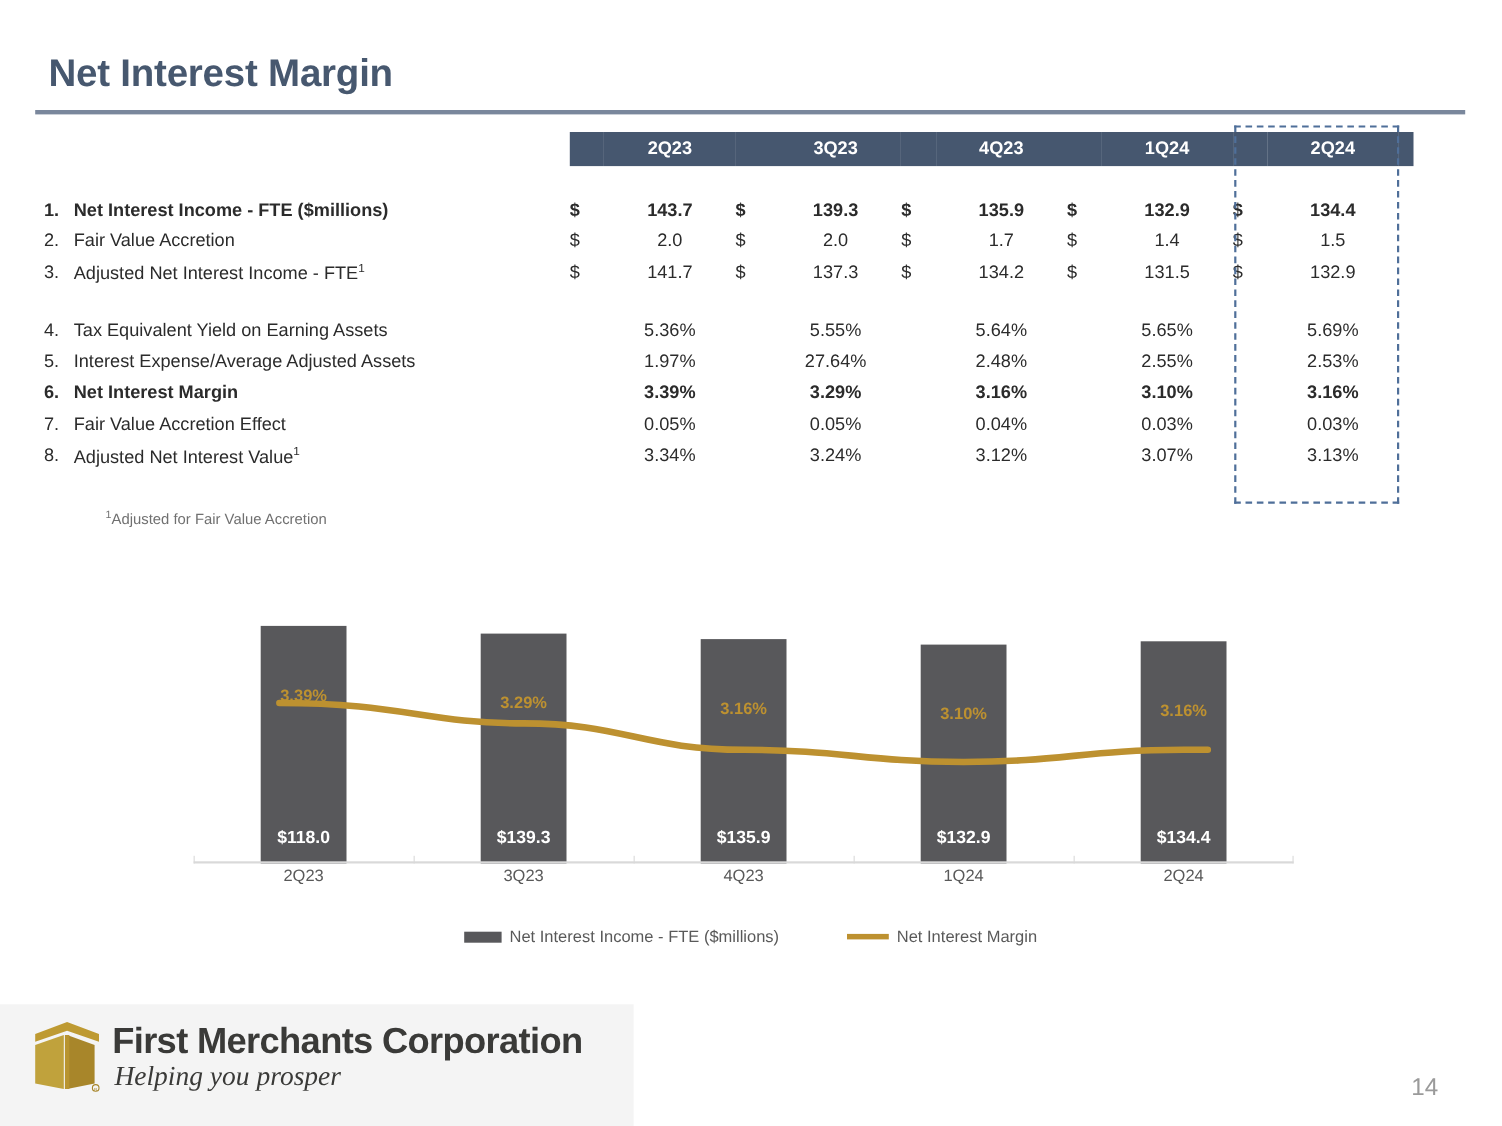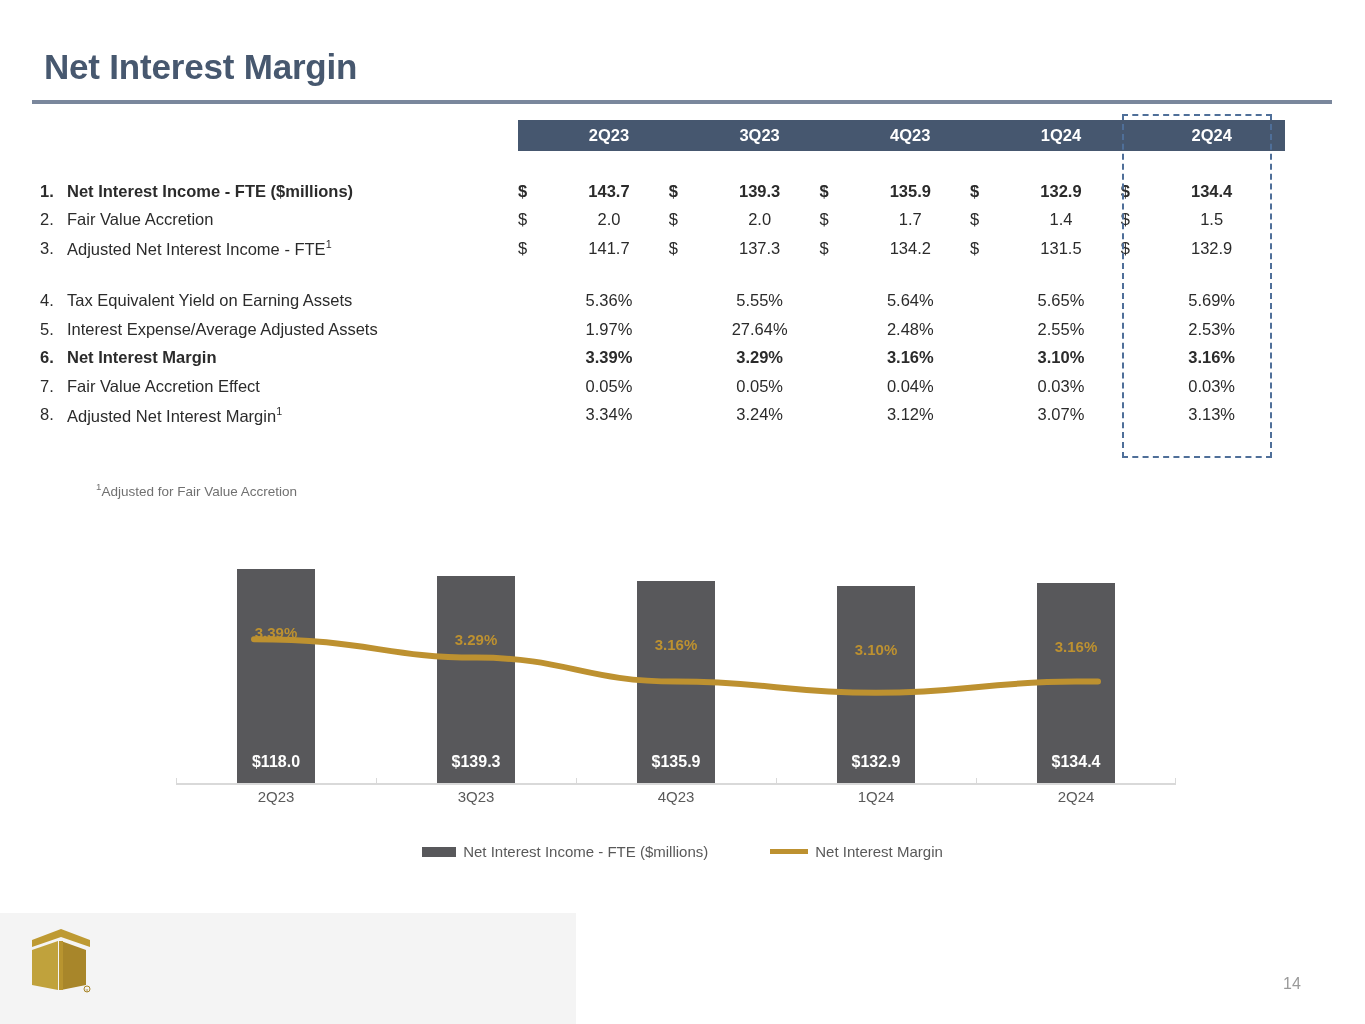--- a/index.html
+++ b/index.html
@@ -89,21 +89,21 @@
     width: 150px;
     height: 344px;
     border: 2px dashed #4f6f99;
     box-sizing: border-box;
     pointer-events: none;
   }
 
   #footnote {
     position: absolute;
     left: 96px;
-    top: 481px;
+    top: 463px;
     font-size: 13.5px;
     color: #707070;
   }
   #footnote sup { font-size: 0.72em; }
 
   
   #chart {
     position: absolute;
     left: 176px;
     top: 545px;
@@ -218,21 +218,21 @@
     font-size: 25px;
     color: #3a3a38;
     margin-top: 2px;
     margin-left: 2px;
     line-height: 1;
   }
   #page-number {
     position: absolute;
     left: 1283px;
     top: 975px;
-    font-size: 16px;
+    font-size: 22px;
     color: #9a9a9a;
   }
 </style>
 </head>
 <body>
 
 <div id="slide-title">Net Interest Margin</div>
 <div id="title-rule"></div>
 
 <div id="table-block">
@@ -385,21 +385,21 @@
         <td class="val">0.04%</td>
         <td class="dol"></td>
         <td class="val">0.03%</td>
         <td class="dol"></td>
         <td class="val">0.03%</td>
         <td></td>
       </tr>
 
       <tr class="data-row">
         <td class="num">8.</td>
-        <td class="label"><span>Adjusted Net Interest Margin</span><sup>1</sup></td>
+        <td class="label"><span>Adjusted Net Interest Value</span><sup>1</sup></td>
         <td class="dol"></td>
         <td class="val">3.34%</td>
         <td class="dol"></td>
         <td class="val">3.24%</td>
         <td class="dol"></td>
         <td class="val">3.12%</td>
         <td class="dol"></td>
         <td class="val">3.07%</td>
         <td class="dol"></td>
         <td class="val">3.13%</td>
@@ -471,15 +471,19 @@
 <div id="logo-wrap">
   <svg id="logo-mark" viewBox="0 0 62 68">
     <polygon points="31,2 60,13 60,20 31,10 2,20 2,13" fill="#BE9A32"></polygon>
     <polygon points="2,23 28,14 28,63 2,58" fill="#C0A23C"></polygon>
     <polygon points="31,14 31,63 31,63 31,14" fill="none"></polygon>
     <polygon points="31,14 56,23 56,58 31,63" fill="#A8862A"></polygon>
     <polygon points="29,14 29,63 33,63 33,14" fill="#B8942F"></polygon>
     <circle cx="57" cy="62" r="3" fill="none" stroke="#A8862A" stroke-width="1"></circle>
     <text x="57" y="64.5" font-size="4" text-anchor="middle" fill="#A8862A" font-family="Liberation Sans, sans-serif">R</text>
   </svg>
+  <div id="logo-text">
+    <div id="logo-name">First Merchants Corporation</div>
+    <div id="logo-tag">Helping you prosper</div>
+  </div>
 </div>
 
 <div id="page-number">14</div>
 
 </body></html>

